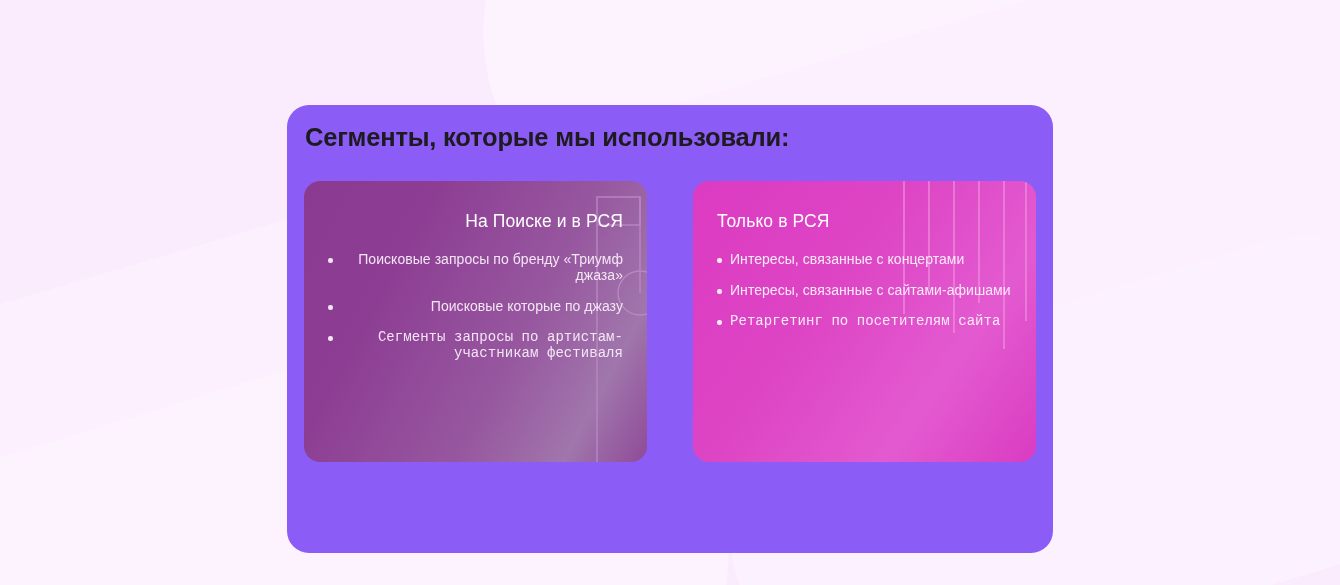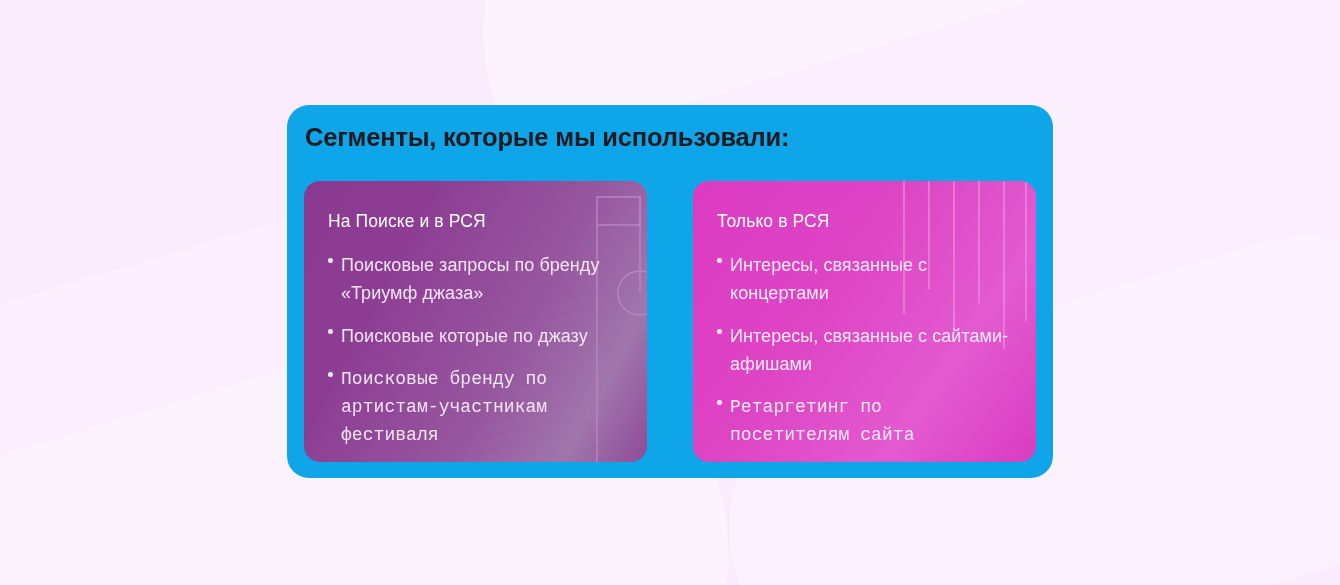--- a/index.html
+++ b/index.html
@@ -66,22 +66,22 @@
     transform: rotate(-17deg);
     background: #FCF1FE;
   }
 
   
   .panel {
     position: absolute;
     left: 287px;
     top: 105px;
     width: 766px;
-    height: 373px;
-    background: #0ea5e9;
+    height: 448px;
+    background: #8b5cf6;
     border-radius: 22px;
     box-sizing: border-box;
     padding: 4px;
   }
 
   .panel-title {
     position: absolute;
     left: 18px;
     top: 18px;
     font-size: 25.5px;
@@ -105,20 +105,21 @@
     width: 357px;
     height: 281px;
     border-radius: 16px;
     overflow: hidden;
     box-sizing: border-box;
     padding: 30px 24px 0 24px;
   }
 
   .card-search {
     background: linear-gradient(118deg, #8A3A90 0%, #8D3E94 28%, #97589F 62%, #A076AC 83%, #8F4B97 100%);
+    text-align: right;
   }
   .card-rsya {
     background: linear-gradient(125deg, #DC3BC2 0%, #DD45C4 40%, #E35AD0 72%, #D93CC1 100%);
     margin-left: 28px;
   }
 
   .card-deco {
     position: absolute;
     inset: 0;
     pointer-events: none;
@@ -137,22 +138,22 @@
   .bullets {
     position: relative;
     list-style: none;
     margin: 0;
     padding: 0;
   }
   .bullets li {
     position: relative;
     padding-left: 13px;
     margin-bottom: 15px;
-    font-size: 18px;
-    line-height: 28px;
+    font-size: 14px;
+    line-height: 16px;
     color: #F4E6F5;
     letter-spacing: 0.05px;
   }
   .bullets li:last-child {
     margin-bottom: 0;
     font-family: Liberation Mono, monospace;
   }
   .bullets li::before {
     content: "";
     position: absolute;
@@ -197,21 +198,21 @@
             <line x1="293" y1="44" x2="293" y2="281" stroke="#B987C2" stroke-width="1.4"></line>
             <circle cx="336" cy="112" r="22" stroke="#B987C2" stroke-width="1.4" fill="none"></circle>
           </svg>
         </div>
 
         <div class="card-title">На Поиске и в РСЯ</div>
 
         <ul class="bullets">
           <li>Поисковые запросы по бренду «Триумф джаза»</li>
           <li>Поисковые которые по джазу</li>
-          <li>Поисковые бренду по артистам-участникам фестиваля</li>
+          <li>Сегменты запросы по артистам-участникам фестиваля</li>
         </ul>
       </div>
 
       <div class="card card-rsya">
 
         <div class="card-deco">
           <svg width="357" height="281" viewBox="0 0 357 281" fill="none" aria-hidden="true">
             <g stroke="#EF8FDD" stroke-width="1.3">
               <line x1="211" y1="0" x2="211" y2="133"></line>
               <line x1="236" y1="0" x2="236" y2="108"></line>

